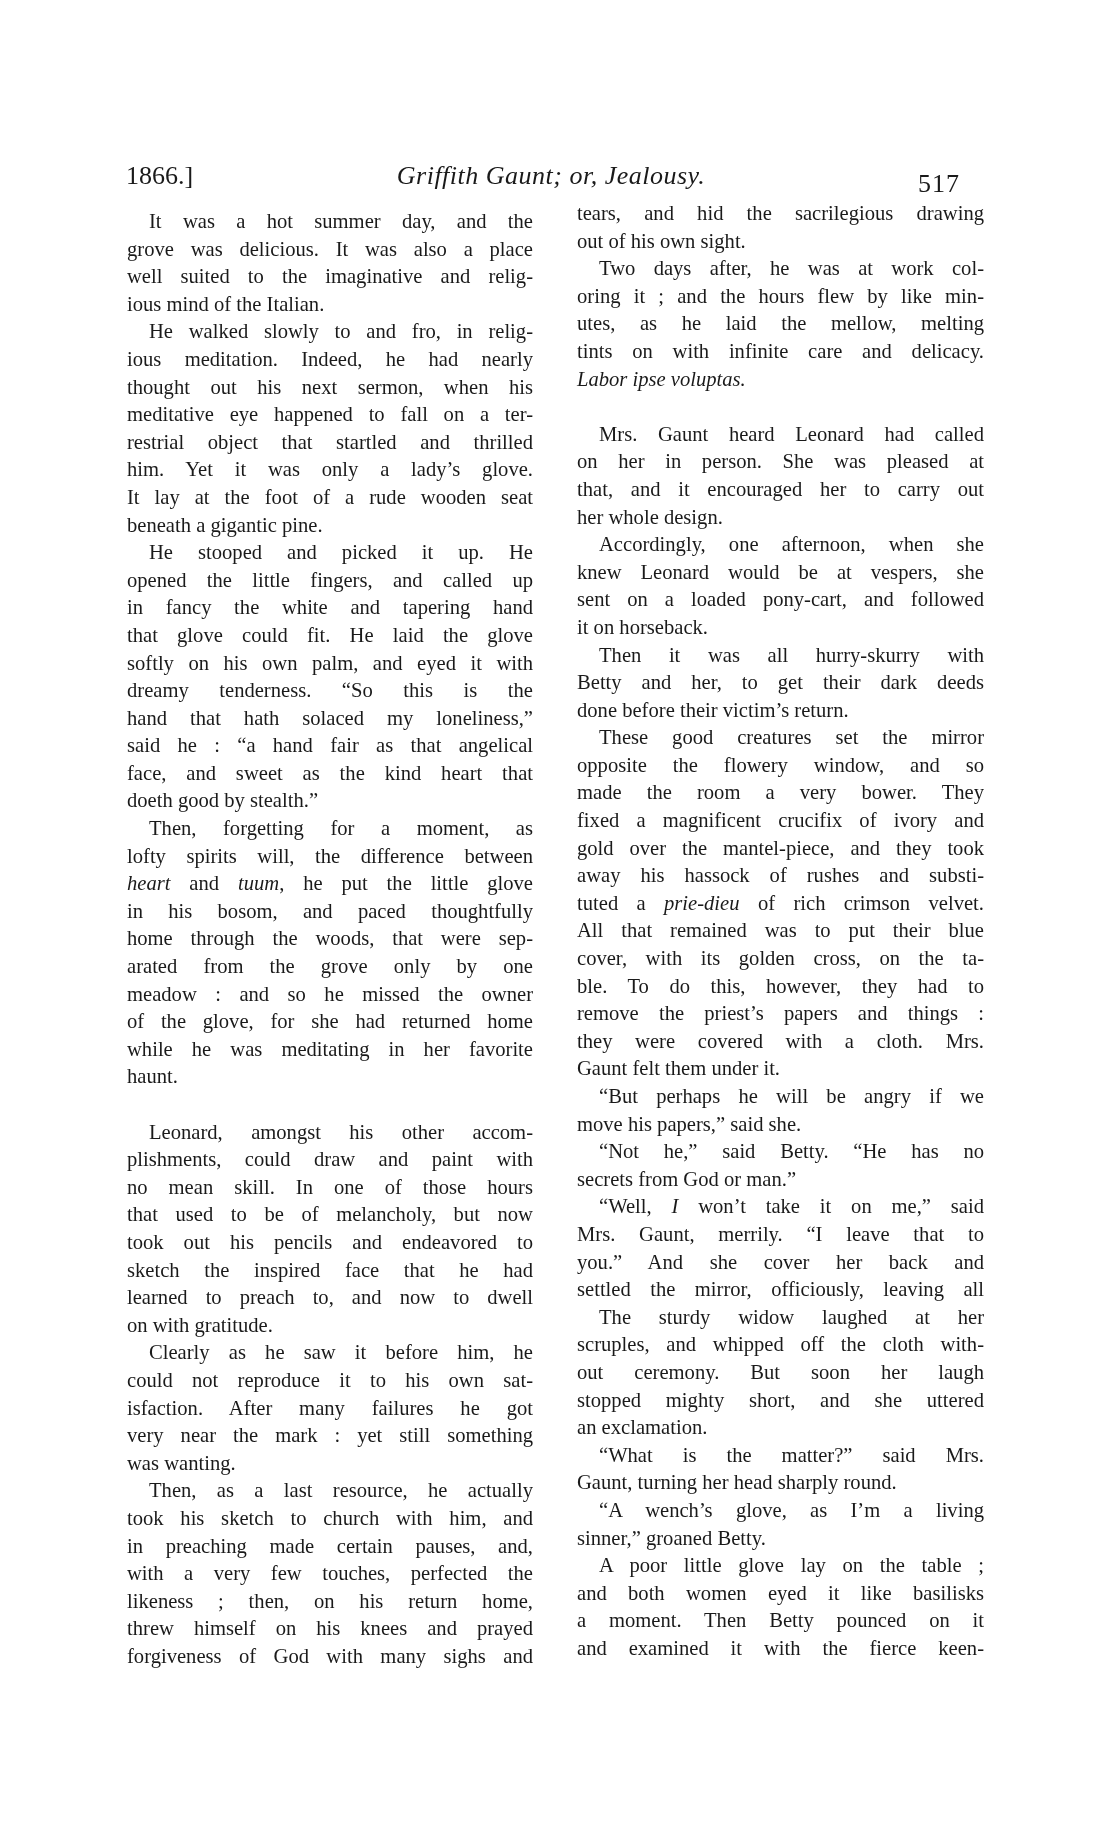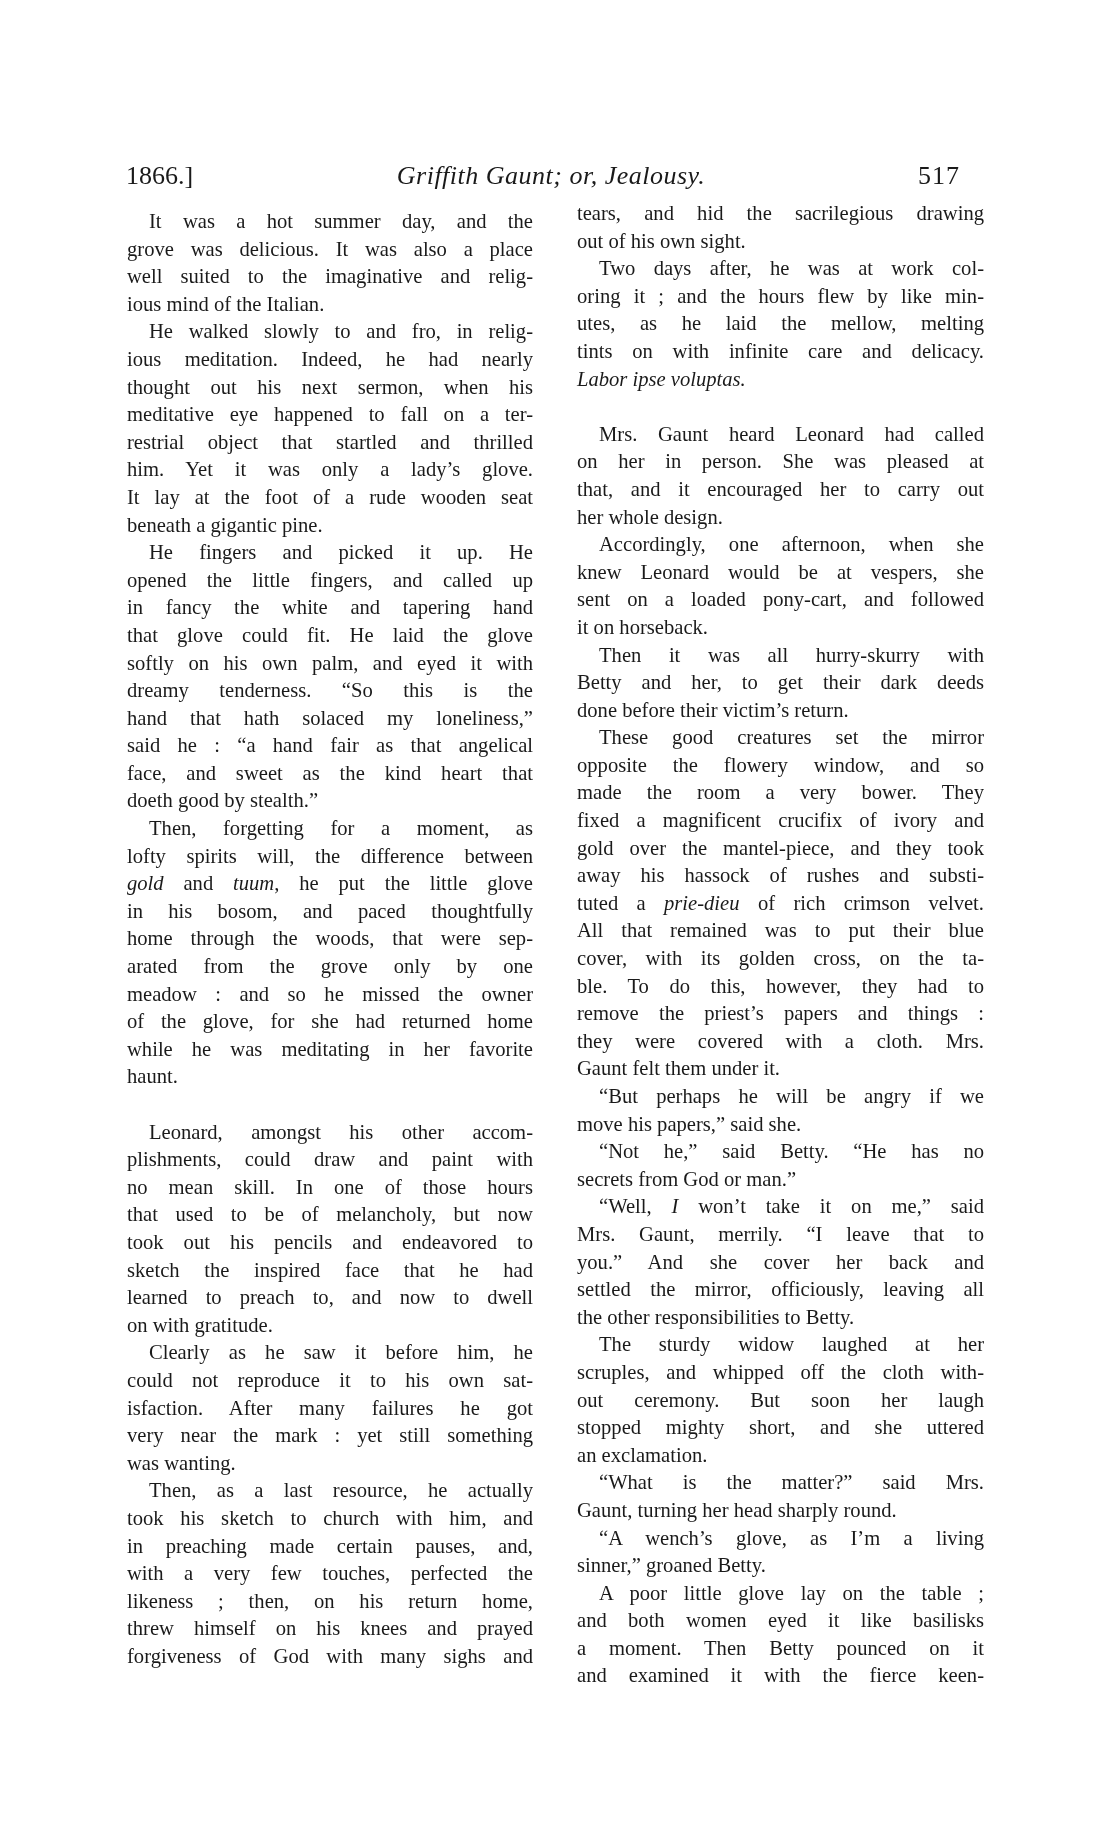--- a/index.html
+++ b/index.html
@@ -34,21 +34,21 @@
       left: 16px;
       right: 0;
       top: 0;
       text-align: center;
       font-style: italic;
       letter-spacing: 0.5px;
     }
     .running-head .page-no {
       position: absolute;
       right: 0;
-      top: 0;
+      top: 8px;
       letter-spacing: 1px;
       text-align: center;
     }
     .column {
       position: absolute;
       top: 0;
       width: 406px;
       font-size: 20.6px;
       line-height: 27.6px;
     }
@@ -103,35 +103,35 @@
       <span class="line indent">He walked slowly to and fro, in relig-</span>
       <span class="line">ious meditation. Indeed, he had nearly</span>
       <span class="line">thought out his next sermon, when his</span>
       <span class="line">meditative eye happened to fall on a ter-</span>
       <span class="line">restrial object that startled and thrilled</span>
       <span class="line">him. Yet it was only a lady’s glove.</span>
       <span class="line">It lay at the foot of a rude wooden seat</span>
       <span class="line last">beneath a gigantic pine.</span>
     </div>
     <div class="paragraph">
-      <span class="line indent">He fingers and picked it up. He</span>
+      <span class="line indent">He stooped and picked it up. He</span>
       <span class="line">opened the little fingers, and called up</span>
       <span class="line">in fancy the white and tapering hand</span>
       <span class="line">that glove could fit. He laid the glove</span>
       <span class="line">softly on his own palm, and eyed it with</span>
       <span class="line">dreamy tenderness. “So this is the</span>
       <span class="line">hand that hath solaced my loneliness,”</span>
       <span class="line">said he : “a hand fair as that angelical</span>
       <span class="line">face, and sweet as the kind heart that</span>
       <span class="line last">doeth good by stealth.”</span>
     </div>
     <div class="paragraph">
       <span class="line indent">Then, forgetting for a moment, as</span>
       <span class="line">lofty spirits will, the difference between</span>
-      <span class="line"><span class="it">gold</span> and <span class="it">tuum</span>, he put the little glove</span>
+      <span class="line"><span class="it">heart</span> and <span class="it">tuum</span>, he put the little glove</span>
       <span class="line">in his bosom, and paced thoughtfully</span>
       <span class="line">home through the woods, that were sep-</span>
       <span class="line">arated from the grove only by one</span>
       <span class="line">meadow : and so he missed the owner</span>
       <span class="line">of the glove, for she had returned home</span>
       <span class="line">while he was meditating in her favorite</span>
       <span class="line last">haunt.</span>
     </div>
     <span class="gap"></span>
     <div class="paragraph">
@@ -212,21 +212,20 @@
     </div>
     <div class="paragraph">
       <span class="line indent">“Not he,” said Betty. “He has no</span>
       <span class="line last">secrets from God or man.”</span>
     </div>
     <div class="paragraph">
       <span class="line indent">“Well, <span class="it">I</span> won’t take it on me,” said</span>
       <span class="line">Mrs. Gaunt, merrily. “I leave that to</span>
       <span class="line">you.” And she cover her back and</span>
       <span class="line">settled the mirror, officiously, leaving all</span>
-      <span class="line last">the other responsibilities to Betty.</span>
     </div>
     <div class="paragraph">
       <span class="line indent">The sturdy widow laughed at her</span>
       <span class="line">scruples, and whipped off the cloth with-</span>
       <span class="line">out ceremony. But soon her laugh</span>
       <span class="line">stopped mighty short, and she uttered</span>
       <span class="line last">an exclamation.</span>
     </div>
     <div class="paragraph">
       <span class="line indent">“What is the matter?” said Mrs.</span>

